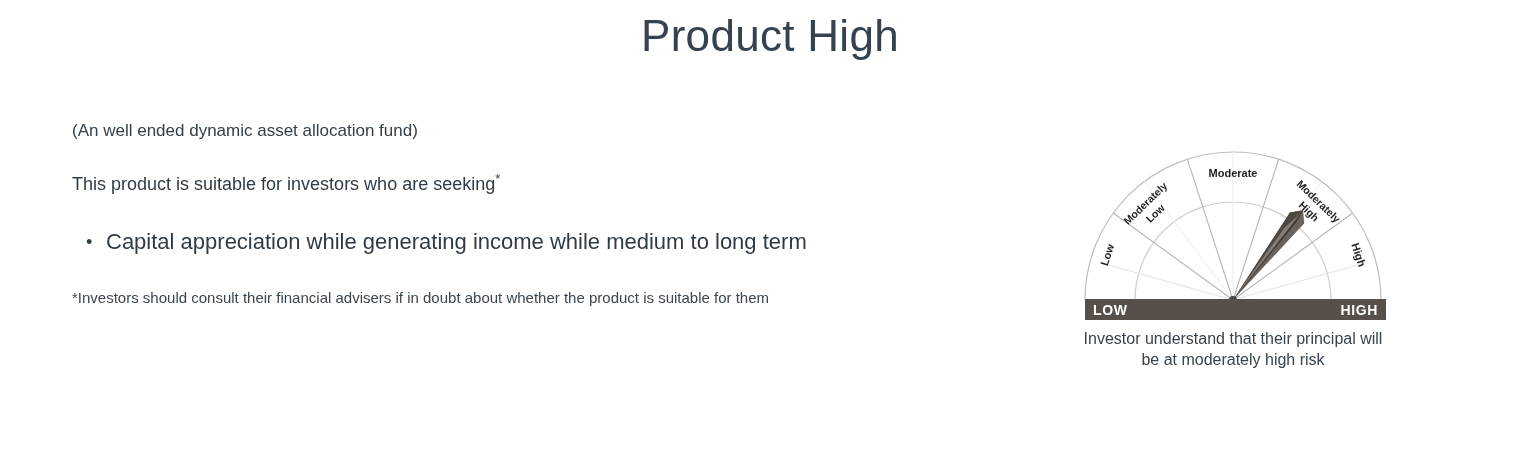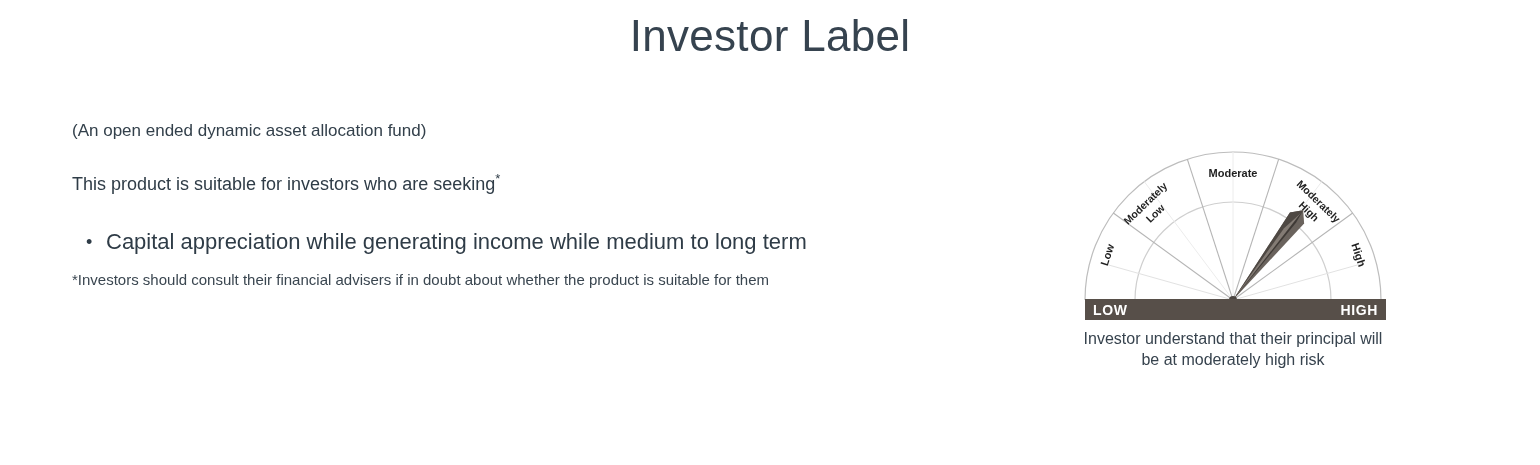--- a/index.html
+++ b/index.html
@@ -71,21 +71,21 @@
   }
   ul.seek-list li::before {
     content: "\2022";
     position: absolute;
     left: -20px;
     top: 0;
     font-size: 18px;
     color: #2f3c47;
   }
   .footnote {
-    margin-top: 10px;
+    margin-top: 28px;
     font-size: 15px;
     font-weight: 400;
     color: #3a4650;
     line-height: 22px;
   }
 
   
   .riskometer {
     position: absolute;
     left: 1080px;
@@ -151,25 +151,25 @@
   .seg-label-sm {
     font-family: "Liberation Sans", sans-serif;
     font-weight: bold;
     font-size: 10.5px;
     fill: #1f1f1f;
   }
 </style>
 </head>
 <body>
 
-<div class="page-title">Investor Label</div>
+<div class="page-title">Product High</div>
 
 <div class="content">
 
-  <p class="subtitle">(An open ended dynamic asset allocation fund)</p>
+  <p class="subtitle">(An well ended dynamic asset allocation fund)</p>
 
   <p class="lead">
     <span>This product is suitable for investors who are seeking</span><span class="star">*</span>
   </p>
 
   <ul class="seek-list">
     <li>Capital appreciation while generating income while medium to long term</li>
   </ul>
 
   <p class="footnote">*Investors should consult their financial advisers if in doubt about whether the product is suitable for them</p>

